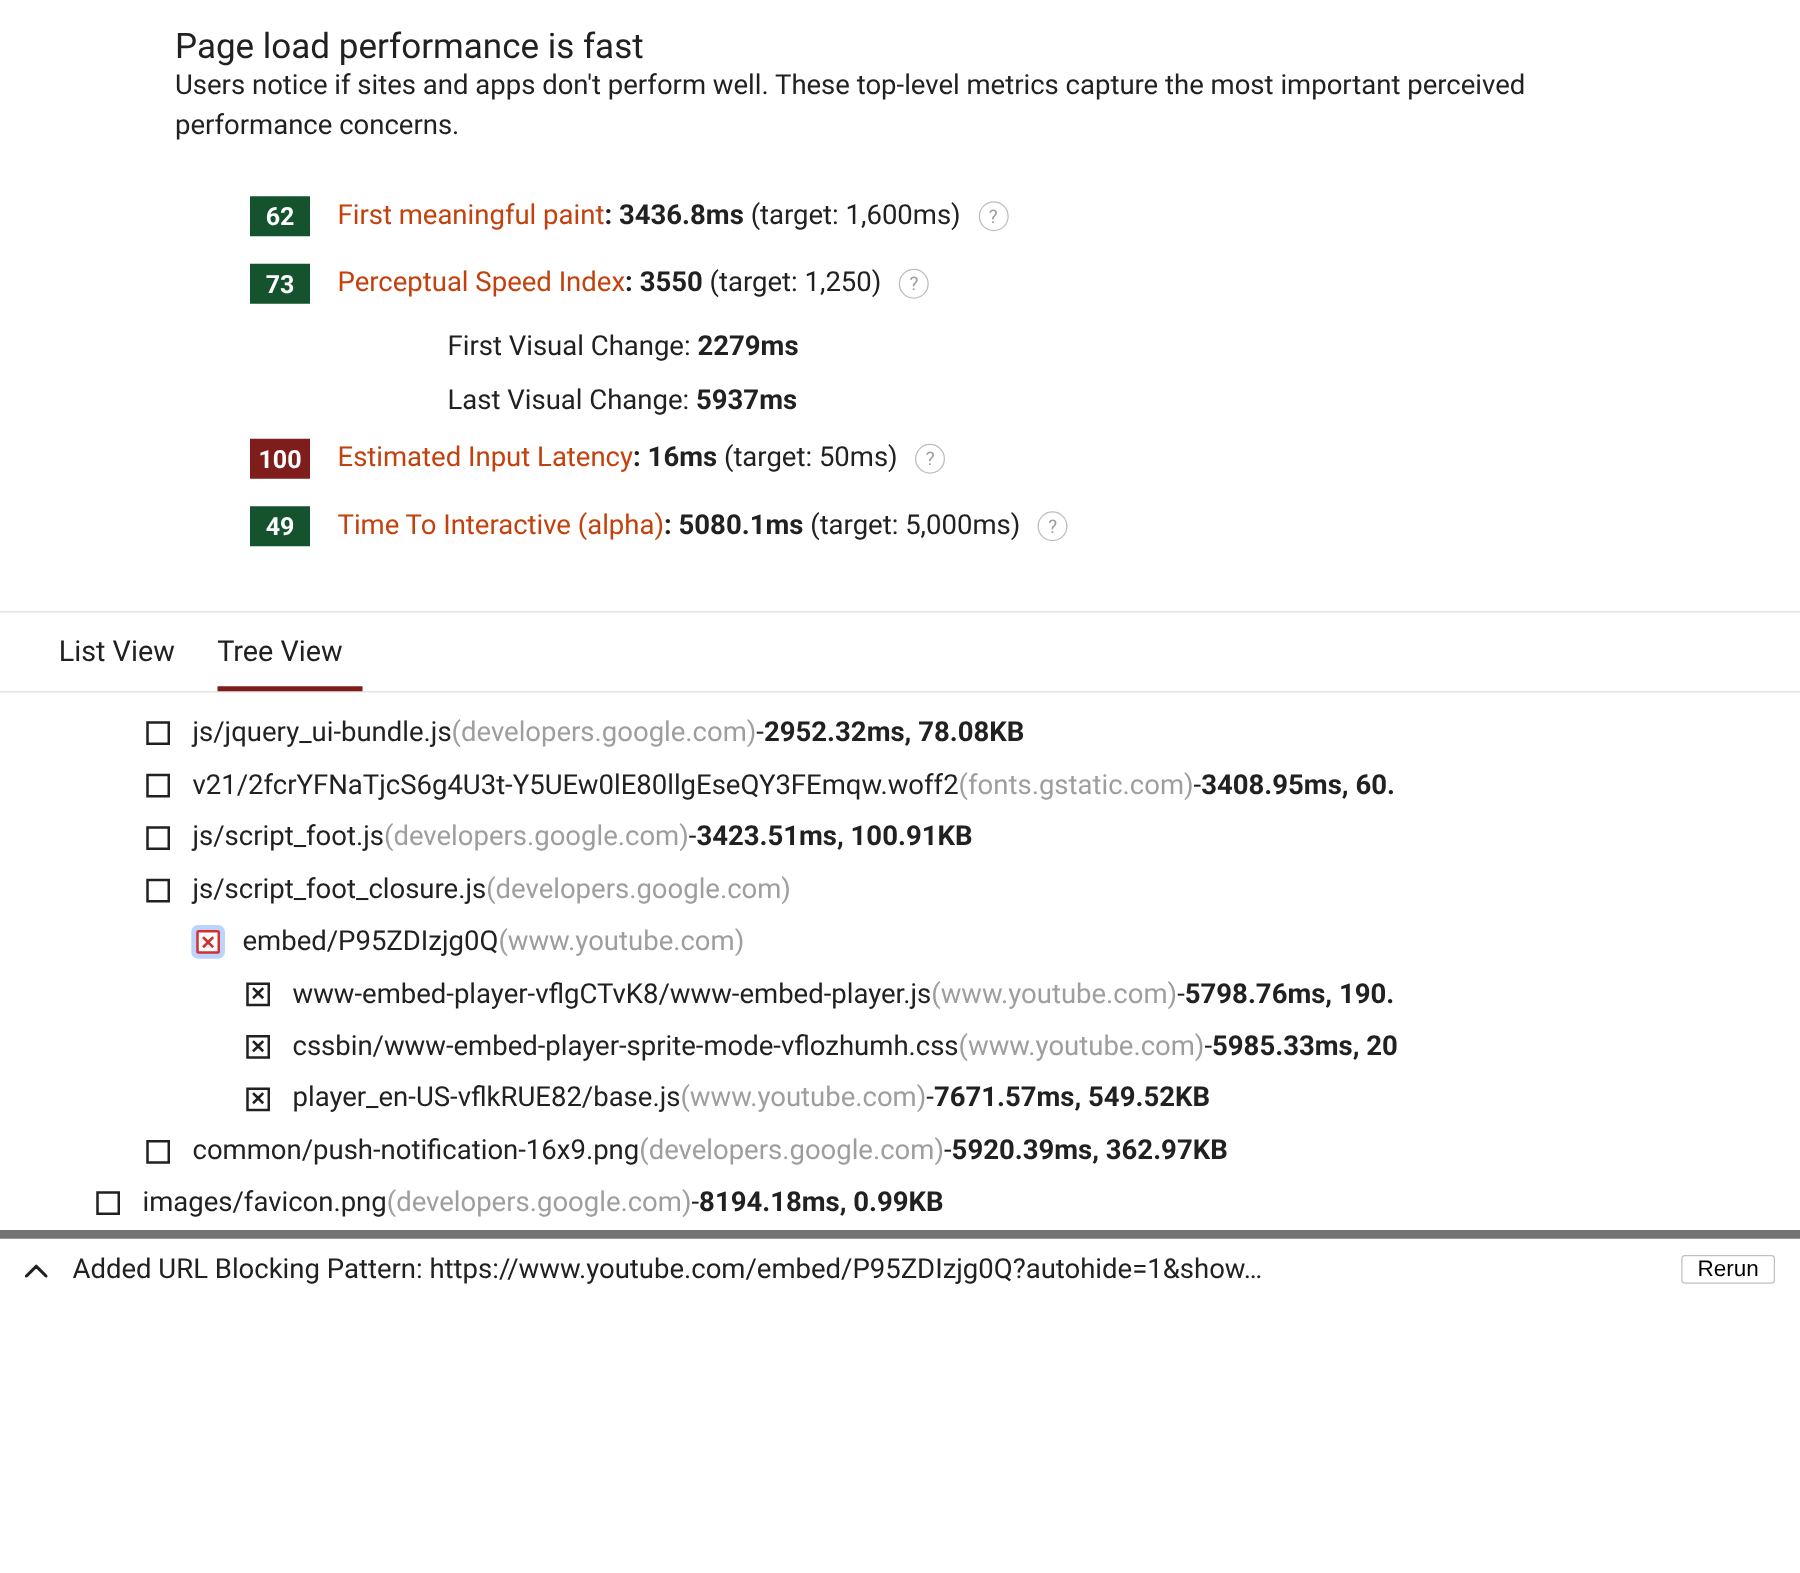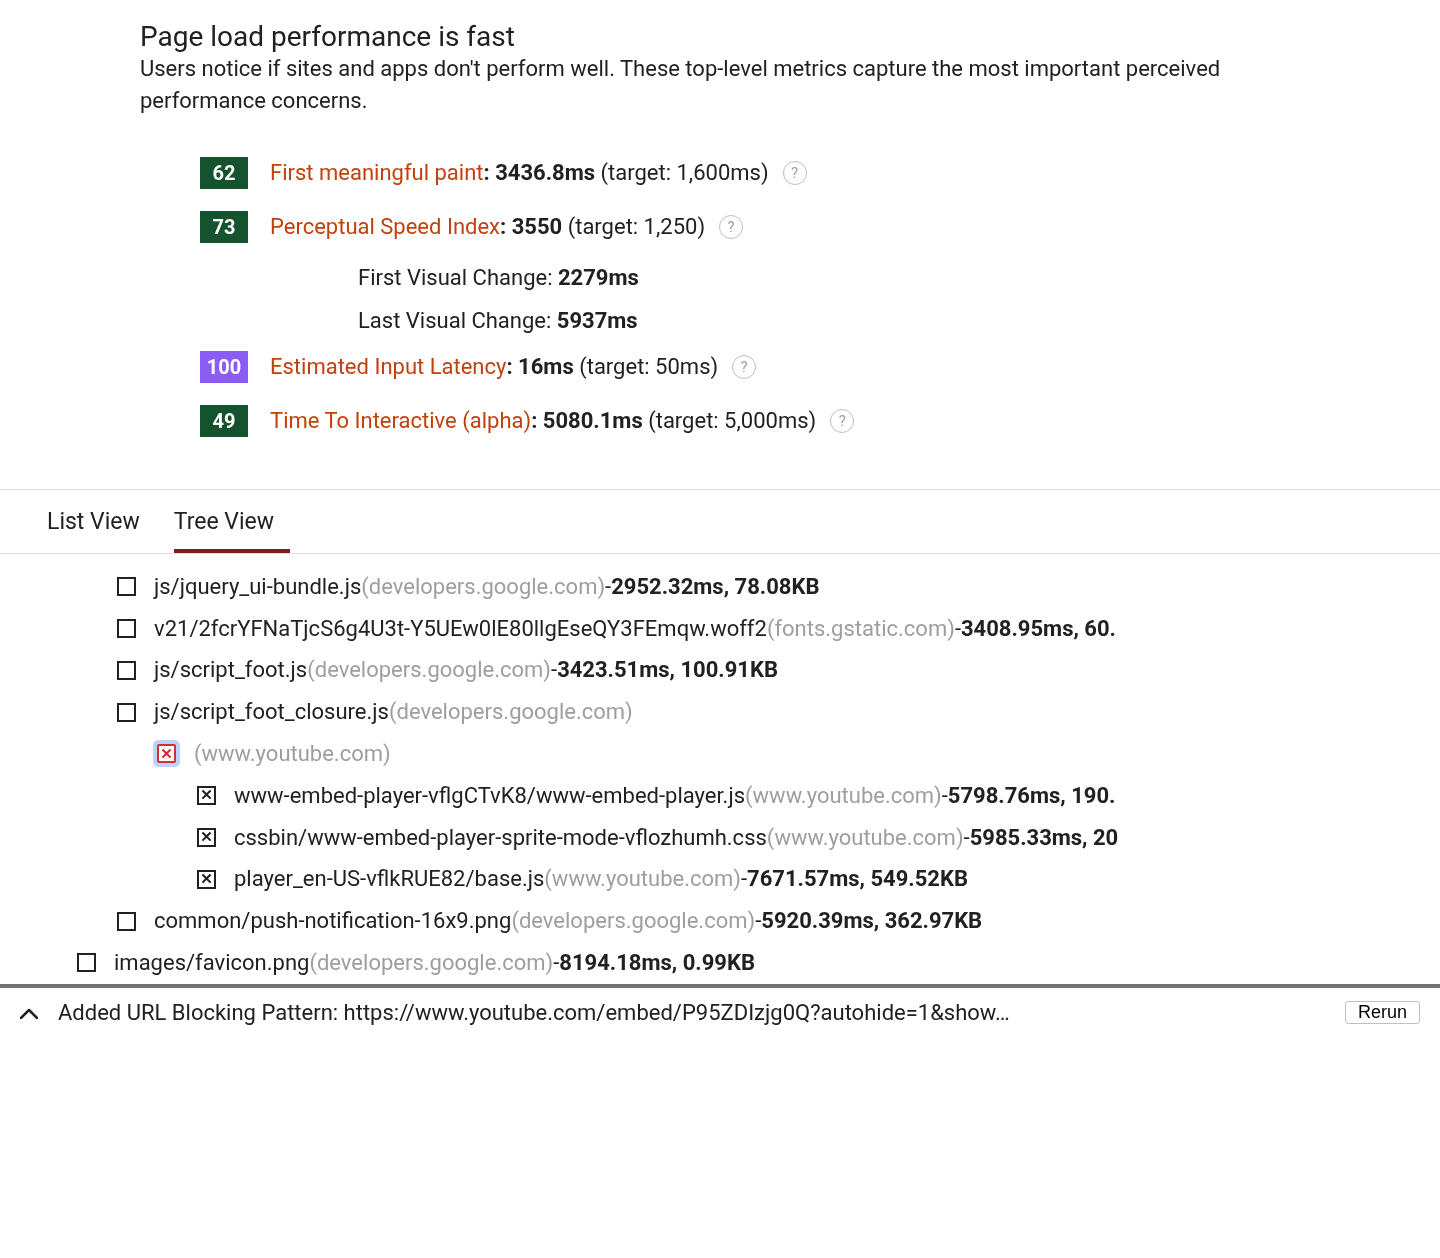--- a/index.html
+++ b/index.html
@@ -45,21 +45,21 @@
       padding: 0 6px;
       font-weight: 700;
       font-size: 20px;
       color: #fff;
       margin-right: 22px;
     }
     .score-orange {
       background: #14532d;
     }
     .score-green {
-      background: #8b5cf6;
+      background: #7f1d1d;
     }
     .metric-label {
       color: #c2410c;
     }
     .metric-value {
       font-weight: 700;
     }
     .metric-target {
       color: #212121;
     }
@@ -151,21 +151,21 @@
     .file-stats {
       font-weight: 700;
       color: #212121;
     }
     .dash {
       color: #212121;
     }
     .status-bar {
       display: flex;
       align-items: center;
-      border-top: 4px solid #737373;
+      border-top: 7px solid #737373;
       padding: 12px 20px;
       font-size: 22px;
     }
     .expand-icon {
       margin-right: 20px;
       cursor: pointer;
       font-size: 20px;
     }
     .status-text {
       flex: 1;
@@ -260,20 +260,21 @@
     </div>
     <div class="tree-row">
       <span class="indent" style="width: 117px;"></span>
       <span class="checkbox"></span>
       <span class="file-path">js/script_foot_closure.js </span>
       <span class="file-domain">(developers.google.com)</span>
     </div>
     <div class="tree-row">
       <span class="indent" style="width: 157px;"></span>
       <span class="checkbox checked highlighted"></span>
+      <span class="file-path">embed/P95ZDIzjg0Q </span>
       <span class="file-domain">(www.youtube.com)</span>
     </div>
     <div class="tree-row">
       <span class="indent" style="width: 197px;"></span>
       <span class="checkbox checked"></span>
       <span class="file-path">www-embed-player-vflgCTvK8/www-embed-player.js </span>
       <span class="file-domain">(www.youtube.com)</span>
       <span class="dash"> - </span>
       <span class="file-stats">5798.76ms, 190.</span>
     </div>

